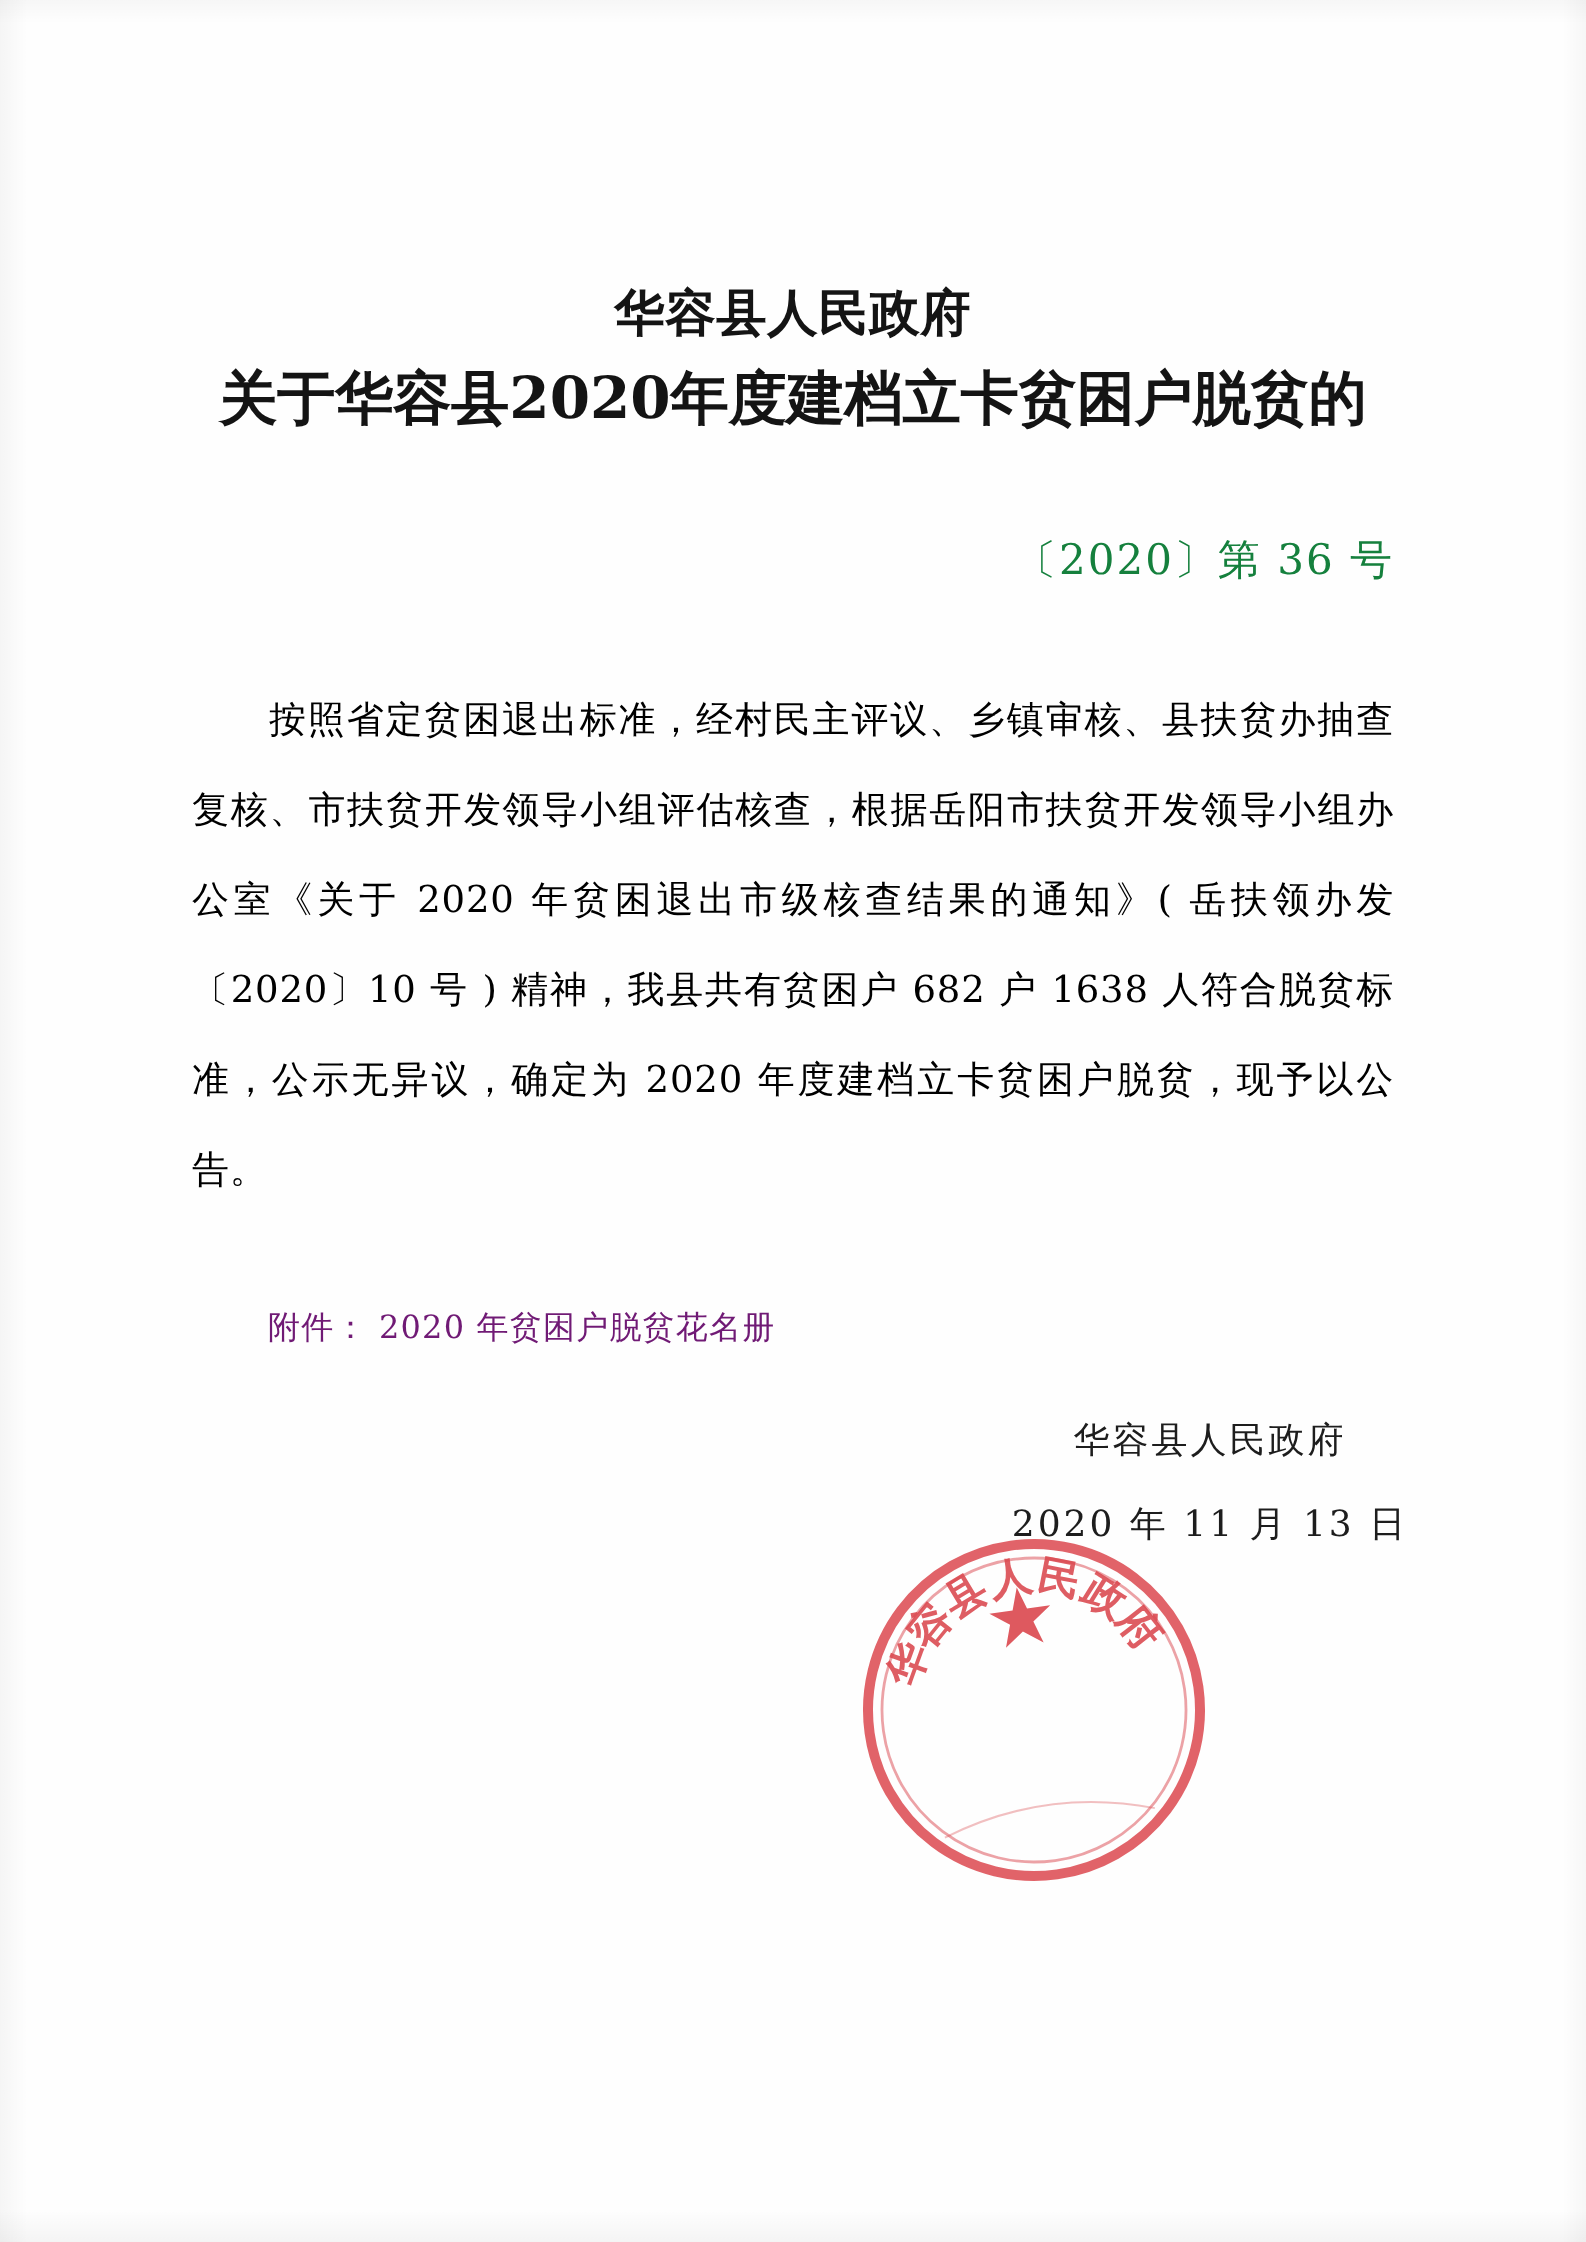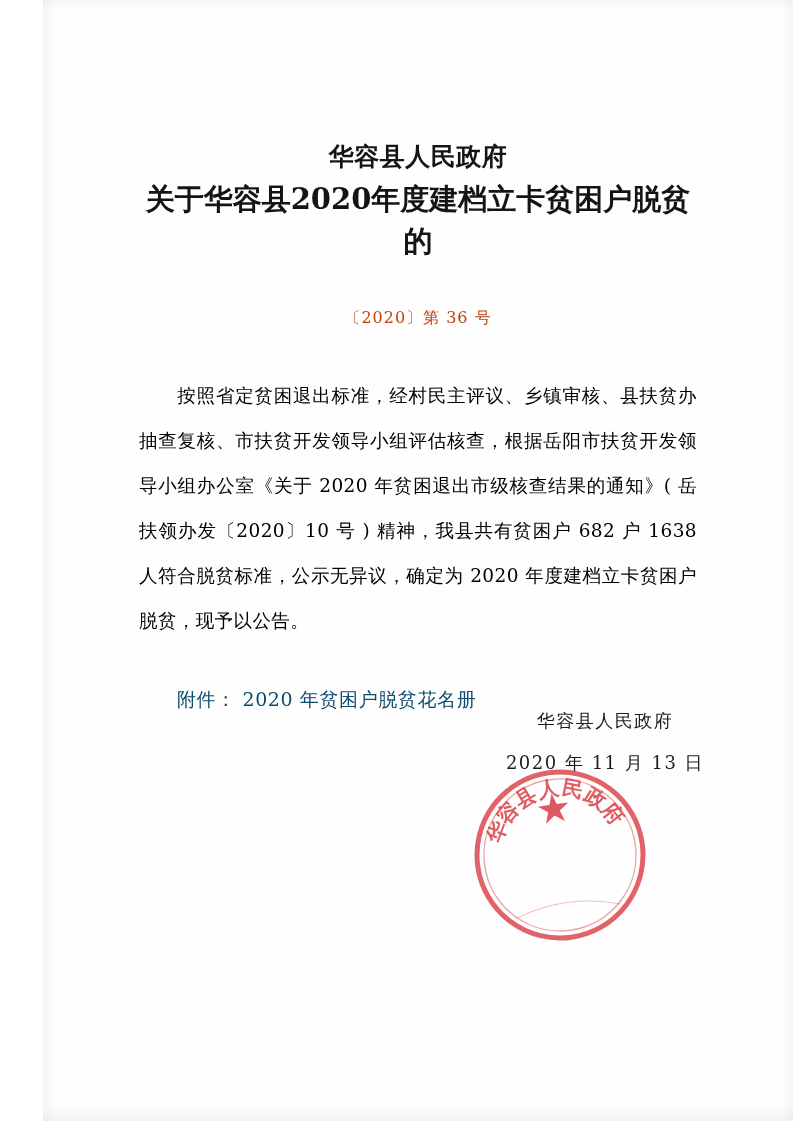--- a/index.html
+++ b/index.html
@@ -13,21 +13,20 @@
     position: relative;
     overflow: hidden;
     font-family: "DejaVu Serif", "Liberation Serif", serif;
     color: #1a1a1a;
   }
 
   .page {
     position: absolute;
     inset: 0;
     background: #fefefe;
-    margin-left: 43px;
   }
 
   
   .page::before {
     content: "";
     position: absolute;
     inset: 0;
     background:
       linear-gradient(to right, rgba(0,0,0,0.035) 0px, rgba(0,0,0,0) 14px),
       linear-gradient(to left, rgba(0,0,0,0.03) 0px, rgba(0,0,0,0) 12px),
@@ -59,47 +58,47 @@
   .title-line.l2 {
     font-size: 29px;
     letter-spacing: 0px;
   }
   .title-line.l3 {
     letter-spacing: 26px;
     padding-left: 26px;
   }
 
   .doc-number {
-    text-align: center;
+    text-align: right;
     margin-top: 46px;
-    font-size: 16px;
+    font-size: 21px;
     letter-spacing: 1px;
-    color: #c2410c;
+    color: #15803d;
   }
 
   .body-text {
     margin-top: 44px;
     font-size: 18.5px;
     line-height: 45px;
     text-align: justify;
     text-justify: inter-ideograph;
     letter-spacing: 0.4px;
     color: #000000;
   }
   .body-text .indent {
     display: inline-block;
     width: 38px;
   }
 
   .attachment {
     margin-top: 36px;
-    font-size: 19px;
+    font-size: 16px;
     line-height: 40px;
     letter-spacing: 0.6px;
-    color: #0c4a6e;
+    color: #701a75;
   }
   .attachment .indent {
     display: inline-block;
     width: 38px;
   }
 
   
   .sign-area {
     position: absolute;
     right: 58px;

